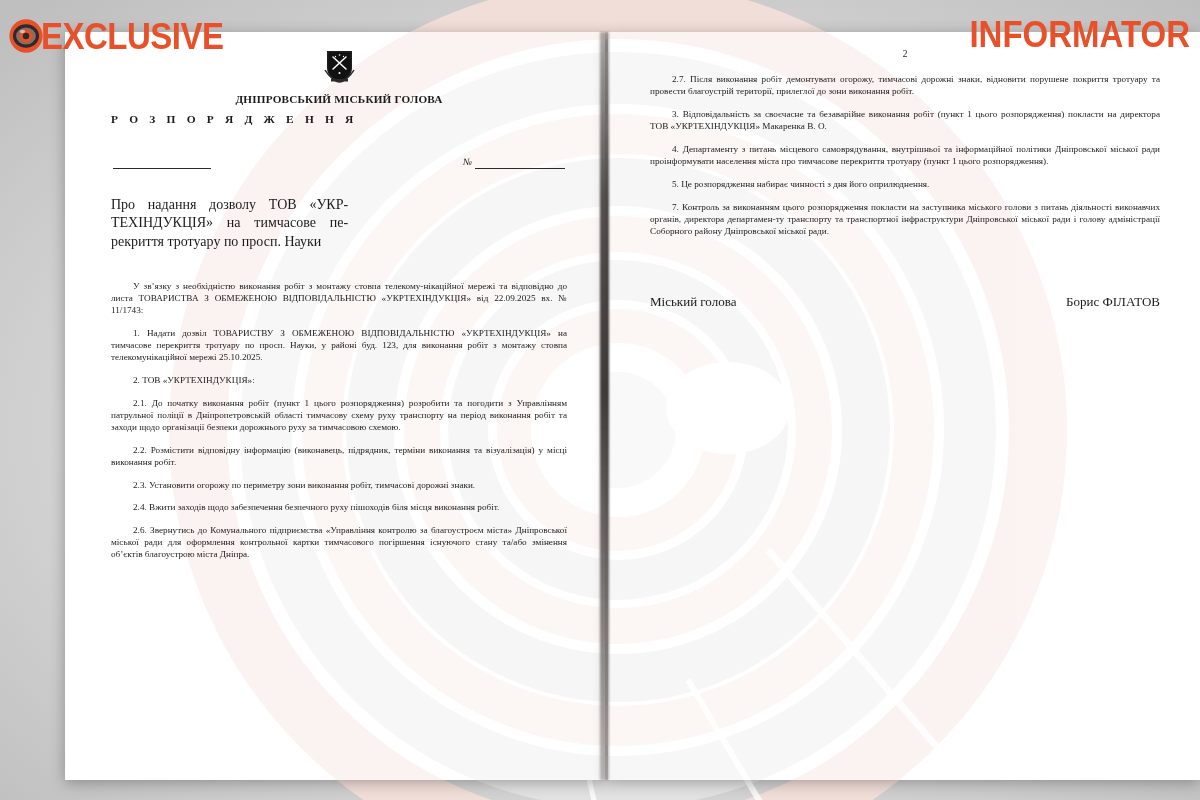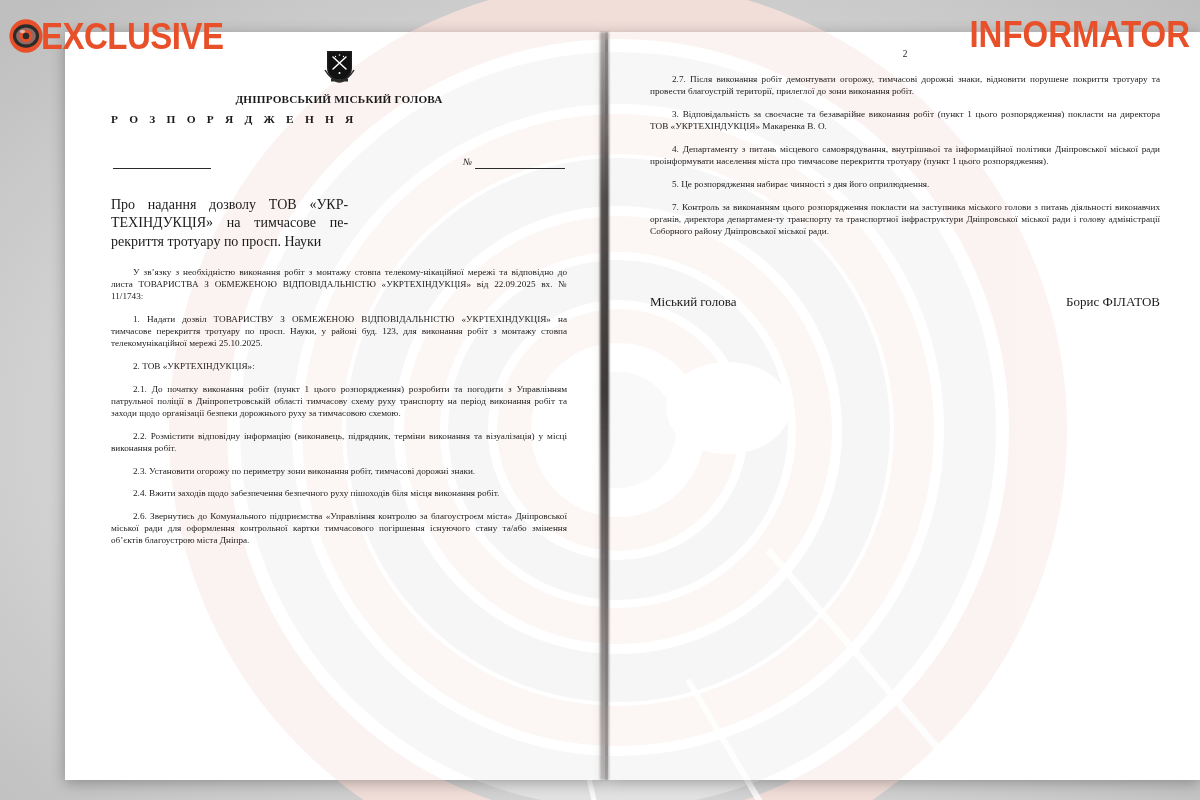--- a/index.html
+++ b/index.html
@@ -116,21 +116,21 @@
   .rule-no .line { width: 90px; border-bottom: 1.1px solid #2a2a2a; height: 10px; }
 
   .subject {
     width: 52%;
     margin-top: 27px;
     font-size: 14px;
     line-height: 1.32;
     text-align: justify;
   }
 
-  .body { margin-top: 16px; }
+  .body { margin-top: 30px; }
   .body p {
     text-indent: 22px;
     margin-bottom: 11px;
     text-align: justify;
     hyphens: none;
   }
 
   
   .page-num {
     text-align: center;

